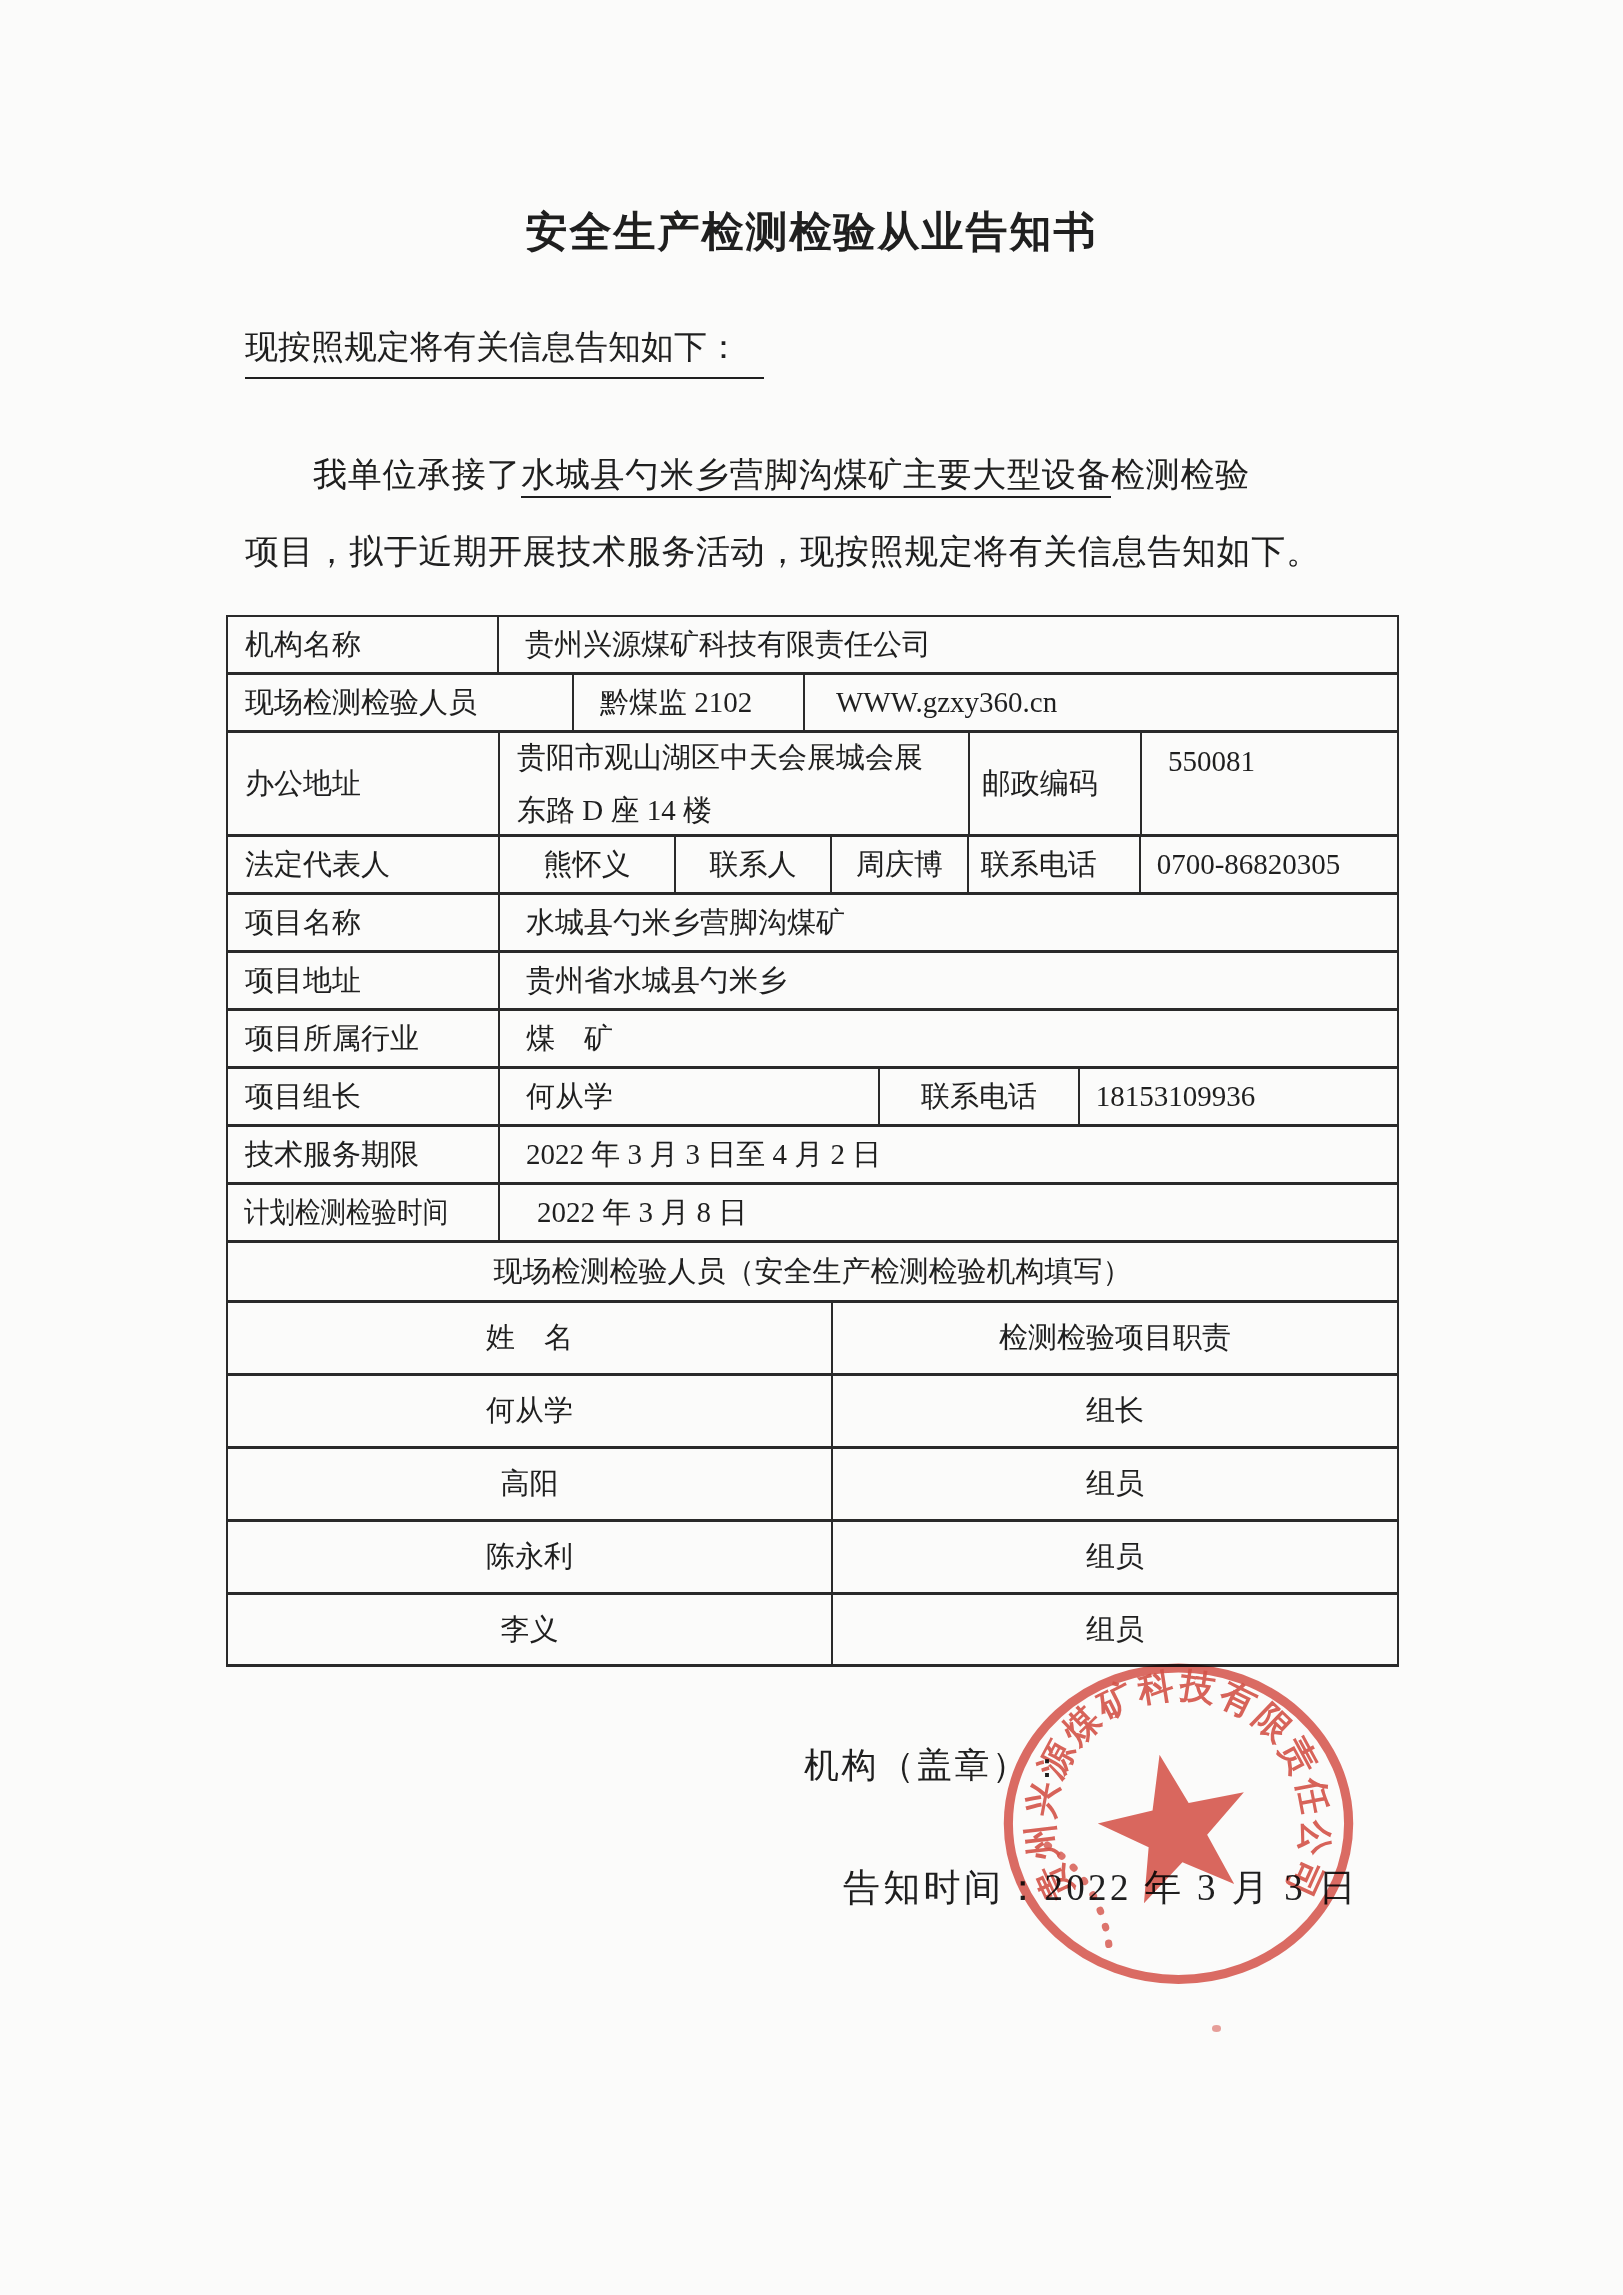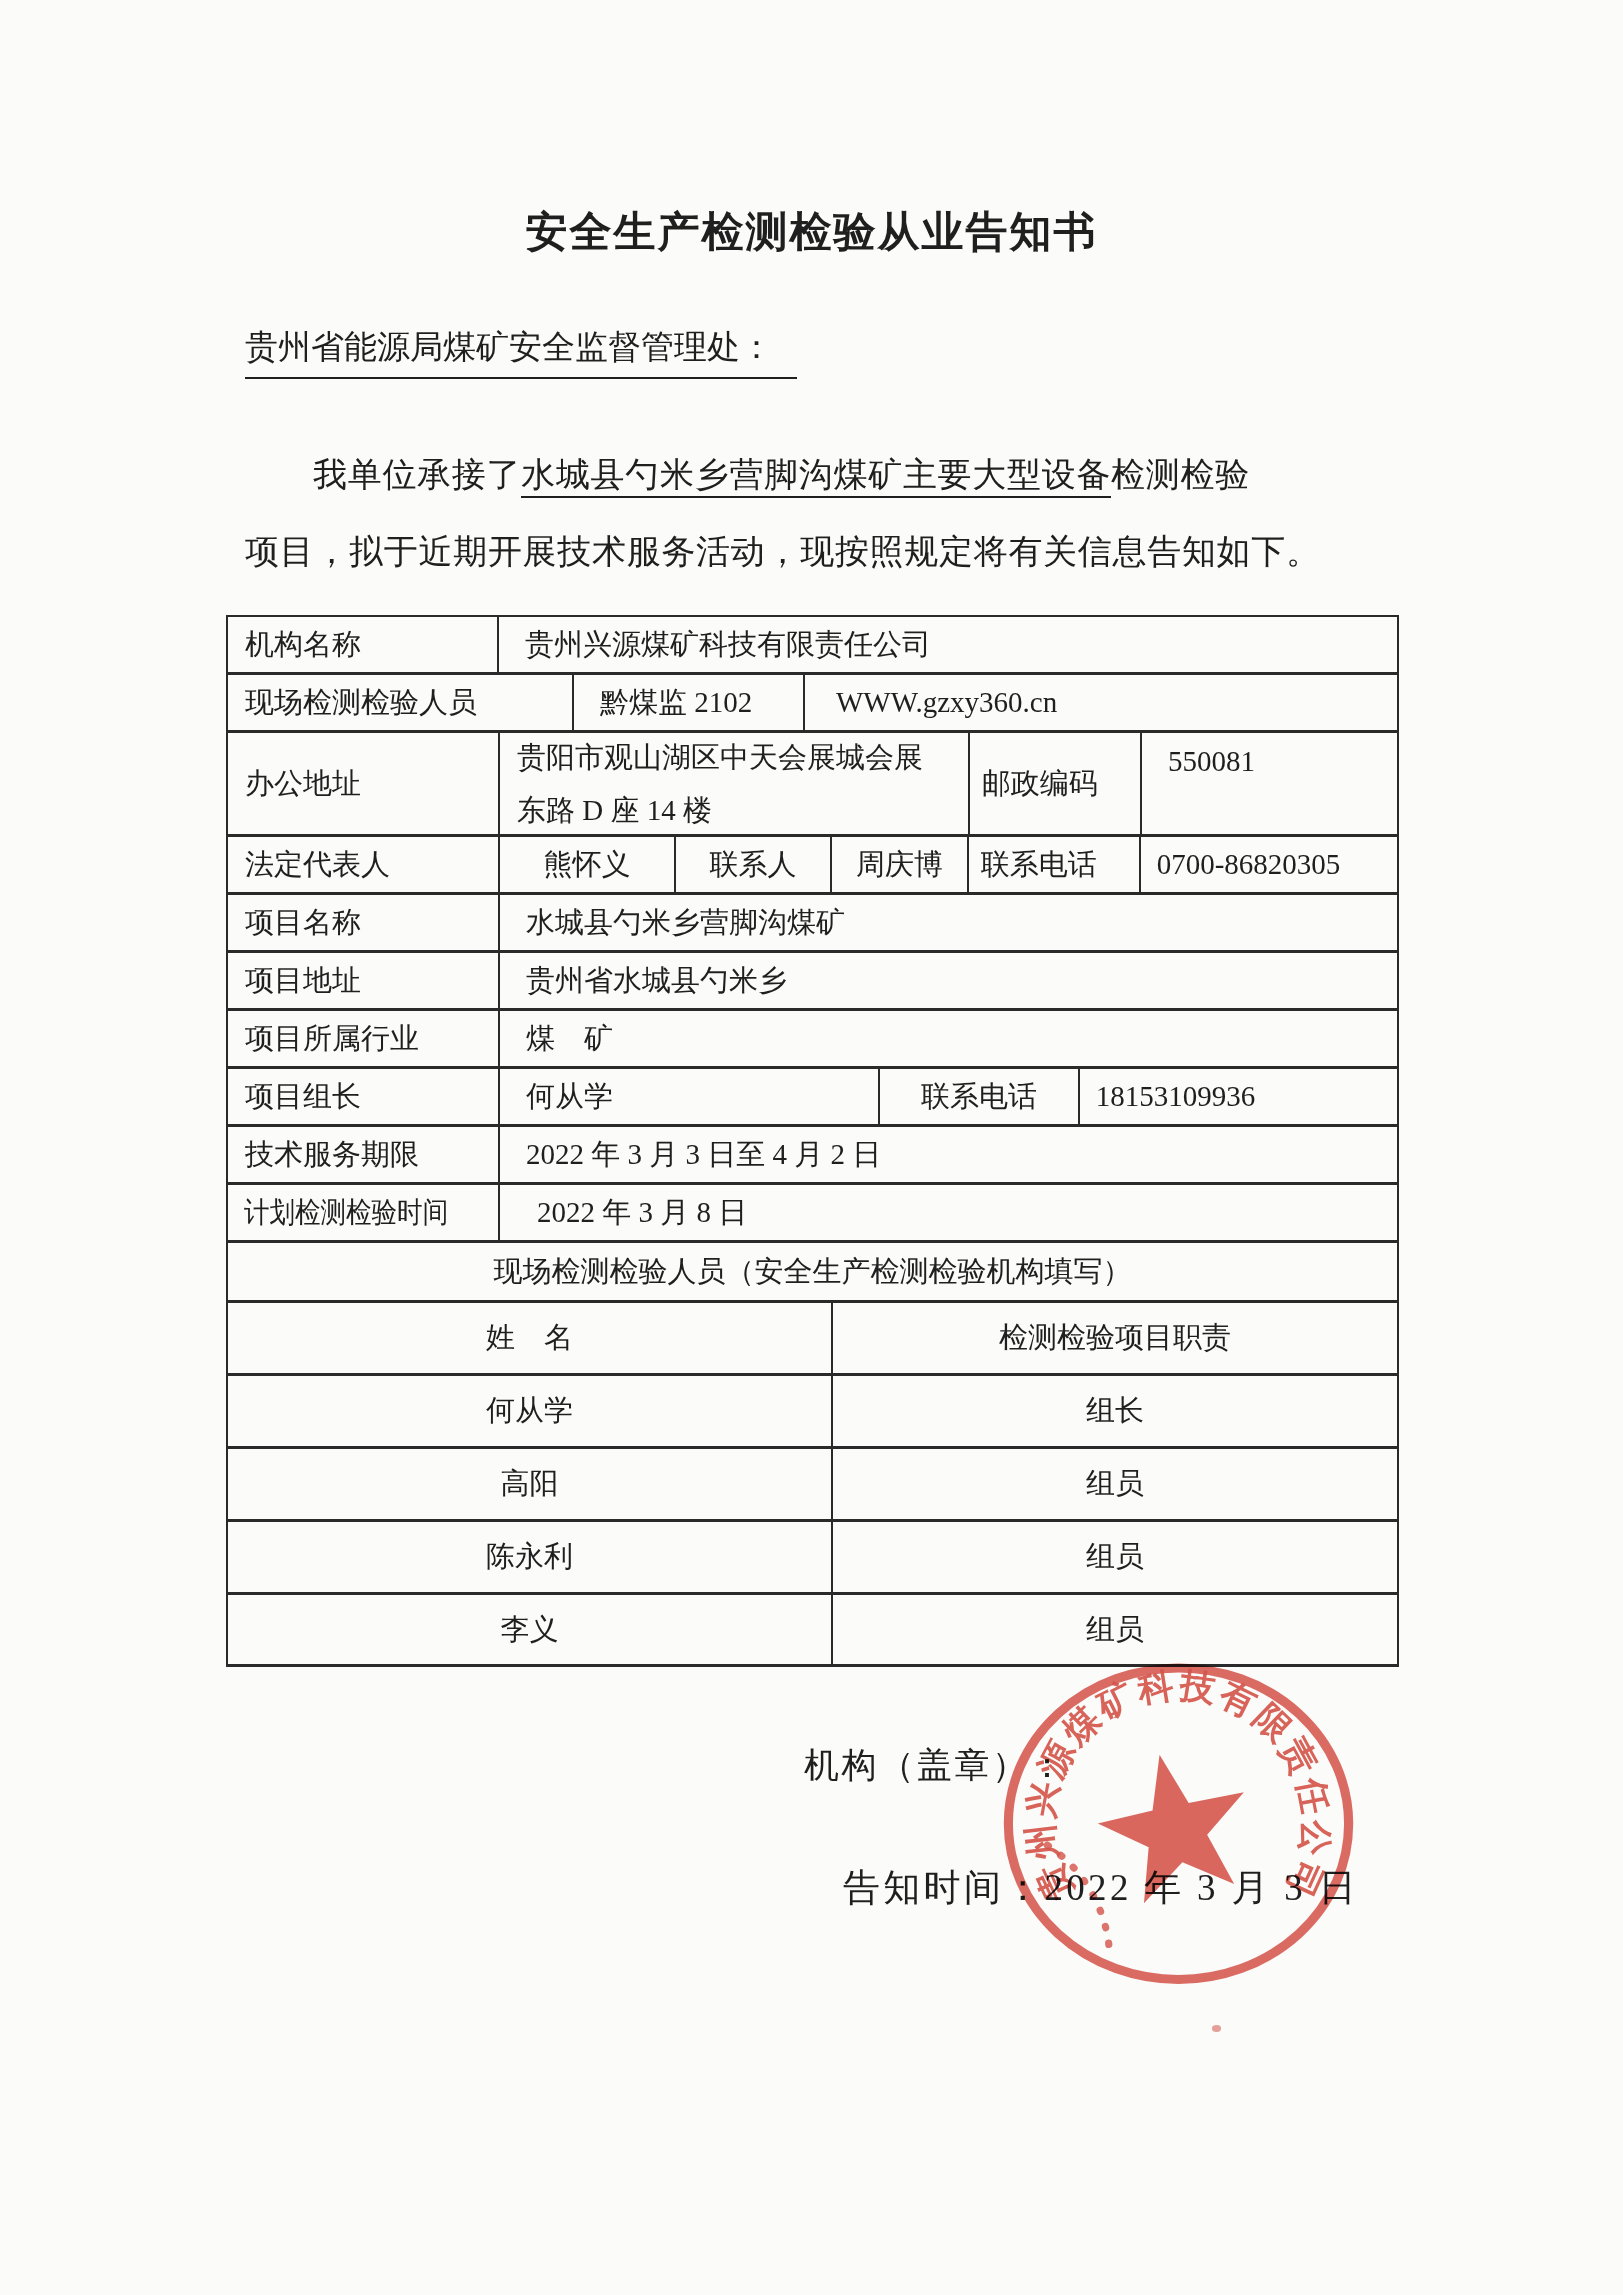--- a/index.html
+++ b/index.html
@@ -90,21 +90,21 @@
     mix-blend-mode:multiply;
   }
 </style>
 </head>
 <body>
 
 <div id="page">
 
   <div class="doc-title">安全生产检测检验从业告知书</div>
 
-  <div class="addressee">贵州省能源局煤矿安全监督管理处：</div>
+  <div class="addressee">现按照规定将有关信息告知如下：</div>
 
   <div class="body-line body-line1"><span>我单位承接了</span><span class="u">水城县勺米乡营脚沟煤矿主要大型设备</span><span>检测检验</span></div>
   <div class="body-line body-line2">项目，拟于近期开展技术服务活动，现按照规定将有关信息告知如下。</div>
 
   <div class="itable">
 
     <div class="trow" style="height:58px">
       <div class="cell" style="width:271px">机构名称</div>
       <div class="cell grow val">贵州兴源煤矿科技有限责任公司</div>
     </div>

